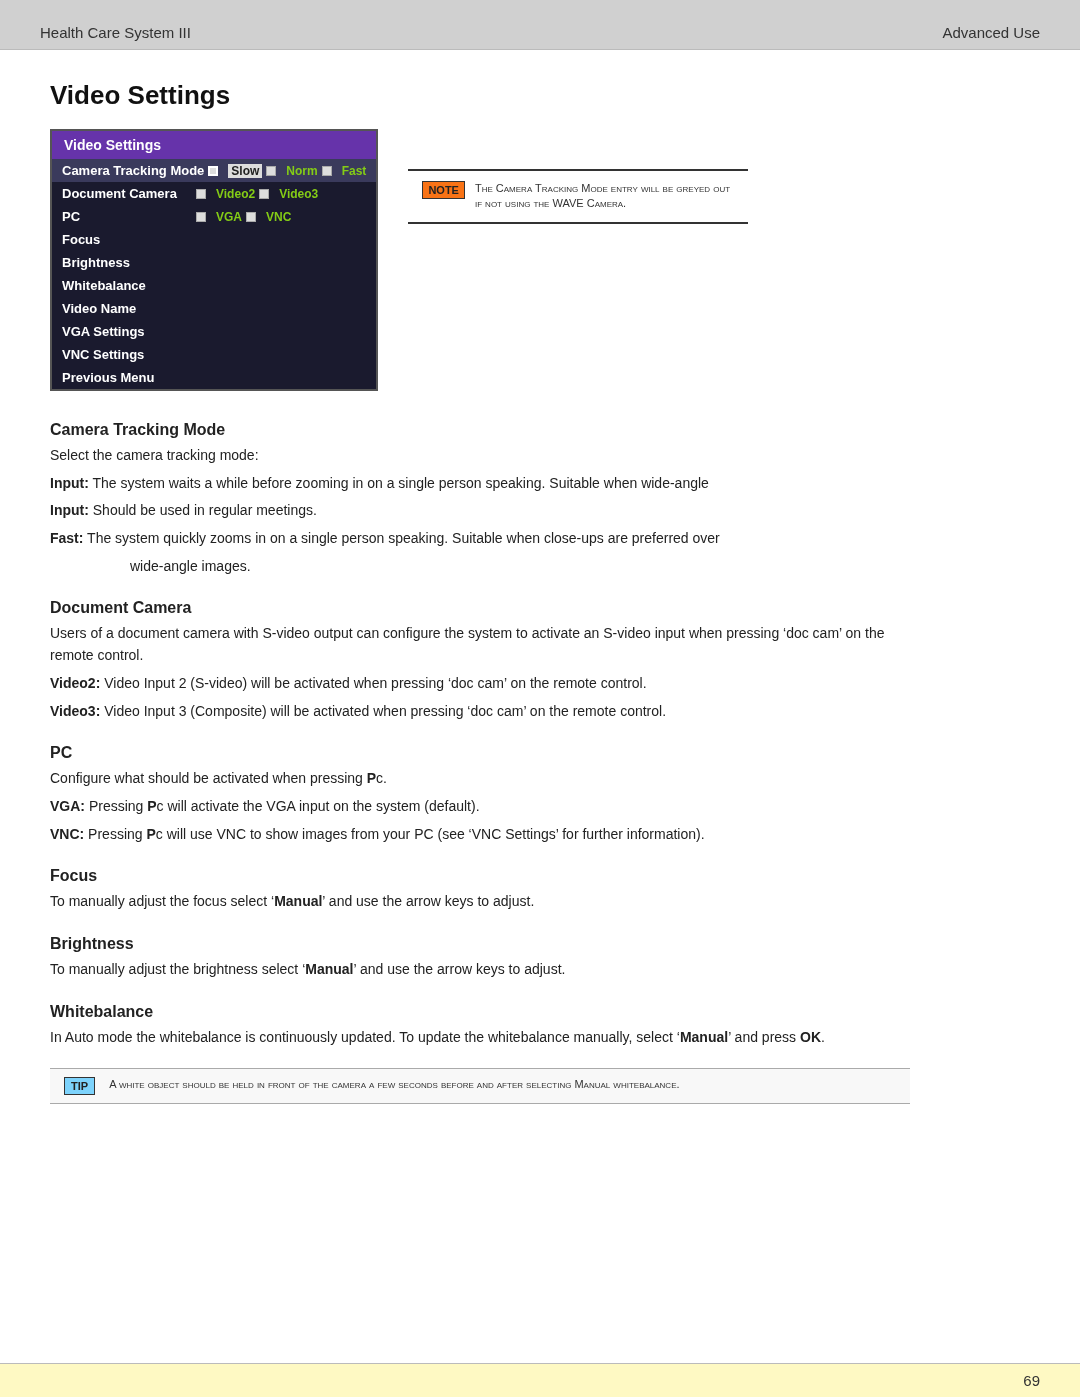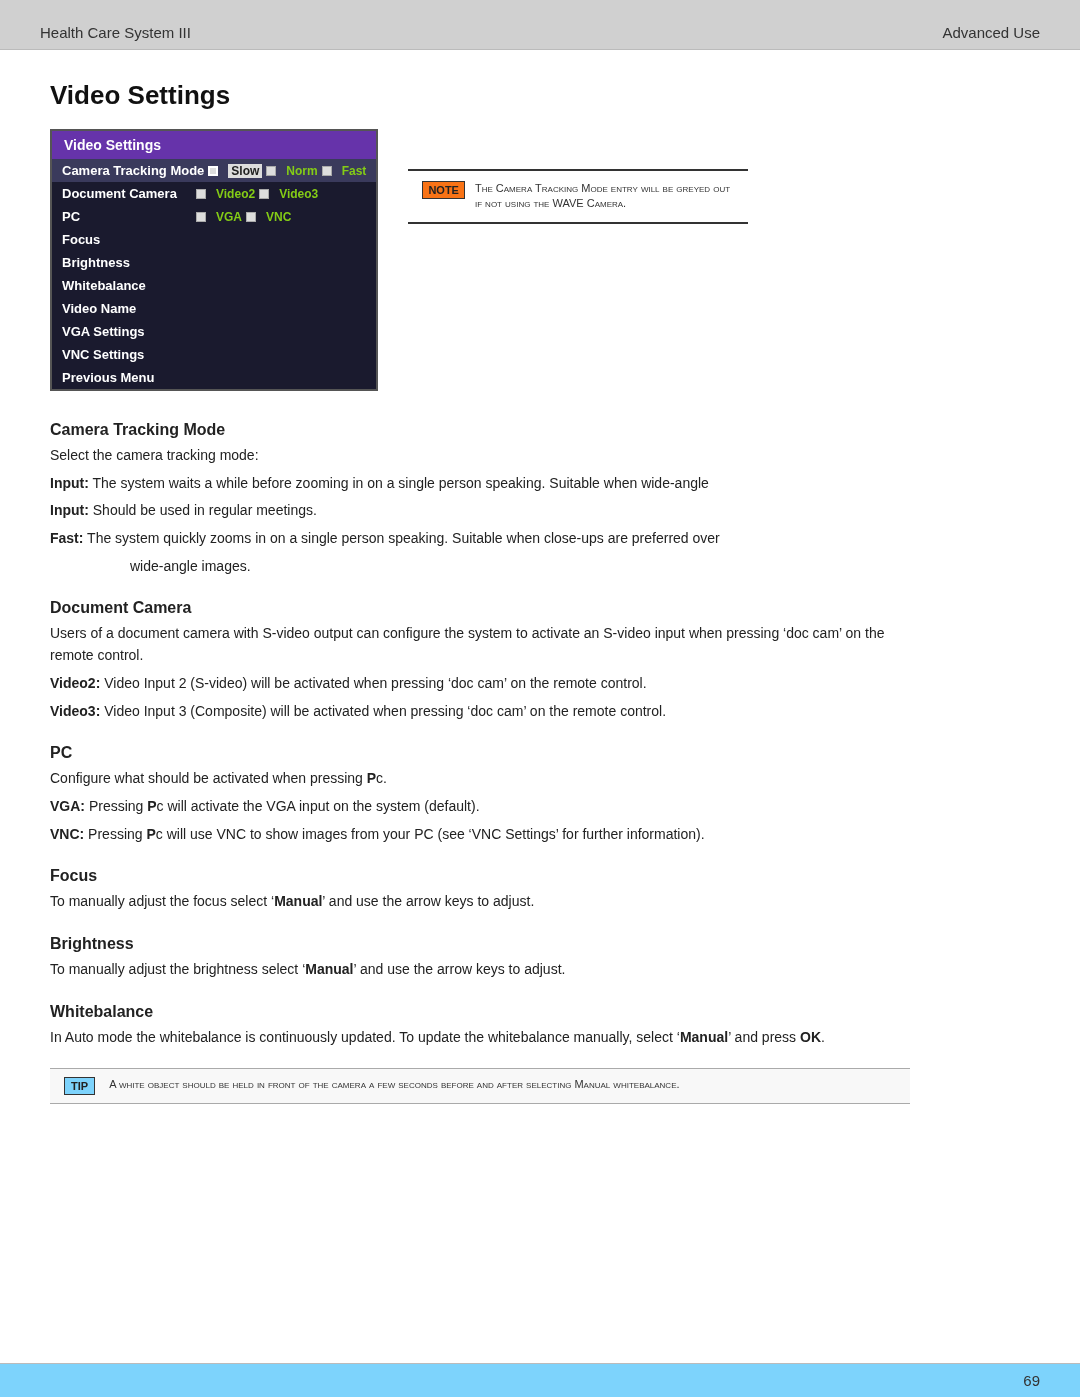--- a/index.html
+++ b/index.html
@@ -189,21 +189,21 @@
     }
     .tip-text {
       font-size: 11px;
       color: #333;
       font-variant: small-caps;
       line-height: 1.4;
     }
 
     
     .footer-bar {
-      background: #7dd3fc;
+      background: #fef9c3;
       display: flex;
       justify-content: flex-end;
       align-items: center;
       padding: 8px 40px;
       margin-top: 30px;
       border-top: 1px solid #bbb;
       position: absolute;
       bottom: 0;
       width: 100%;
     }

